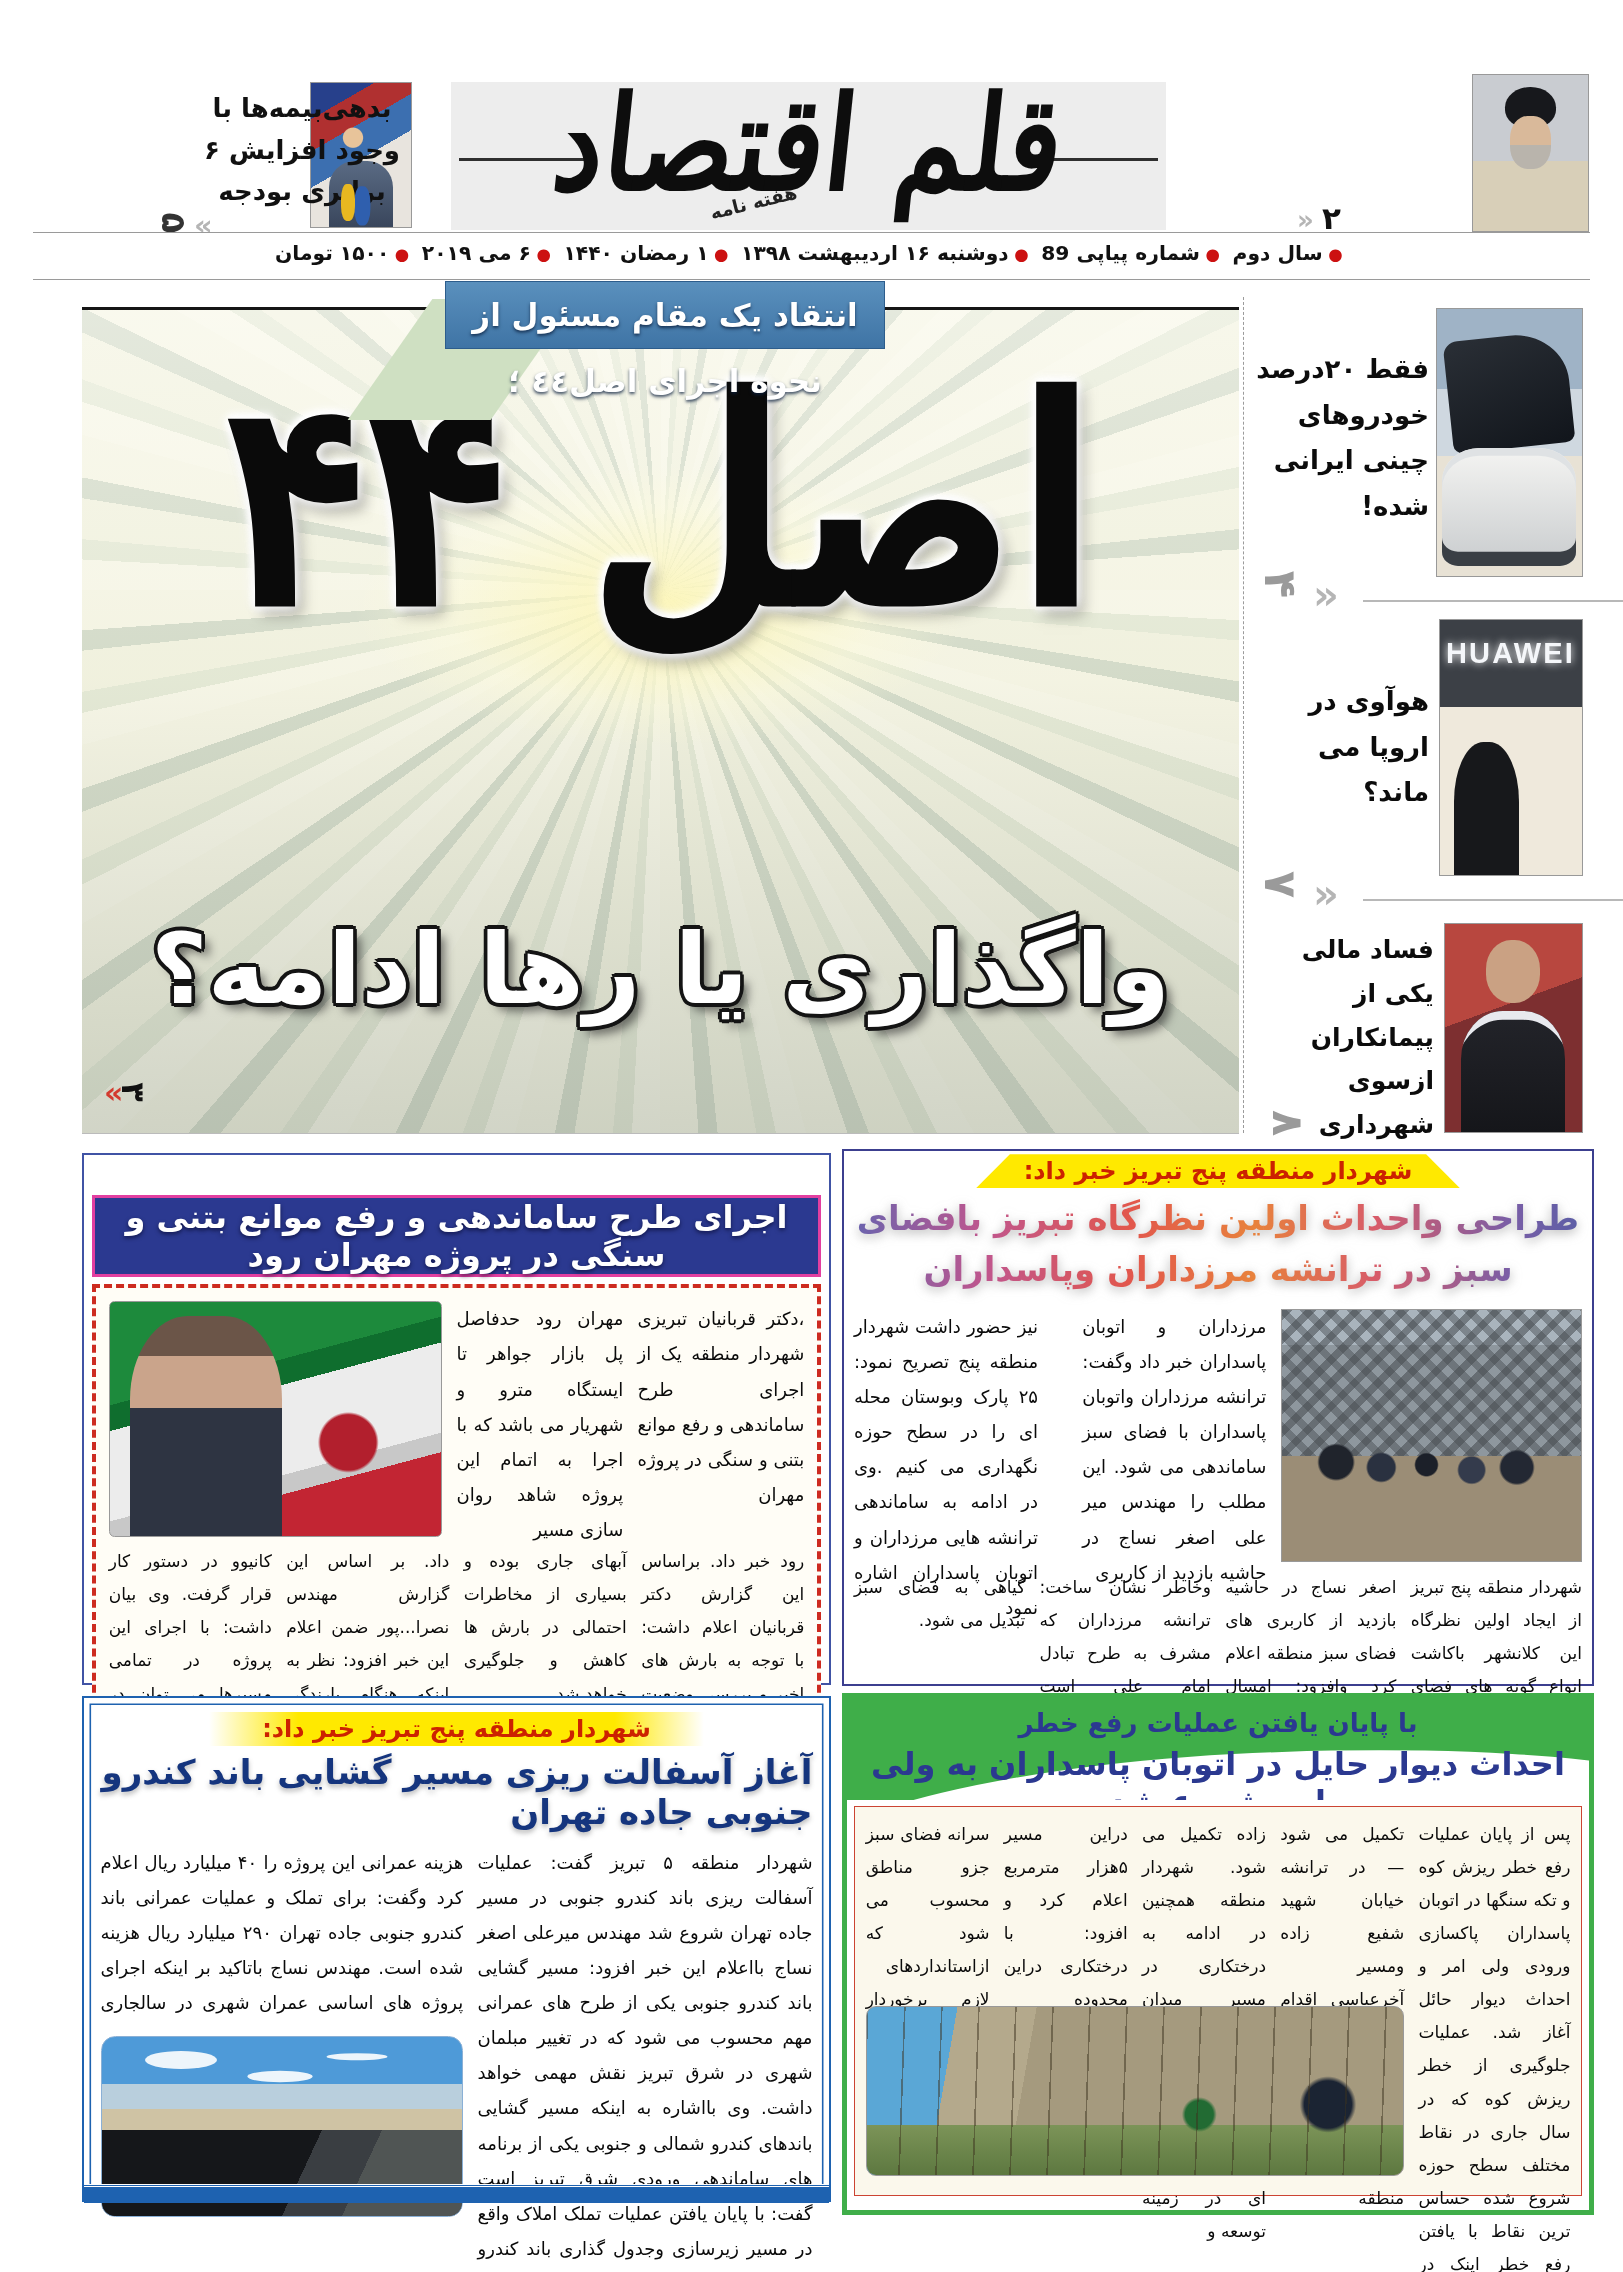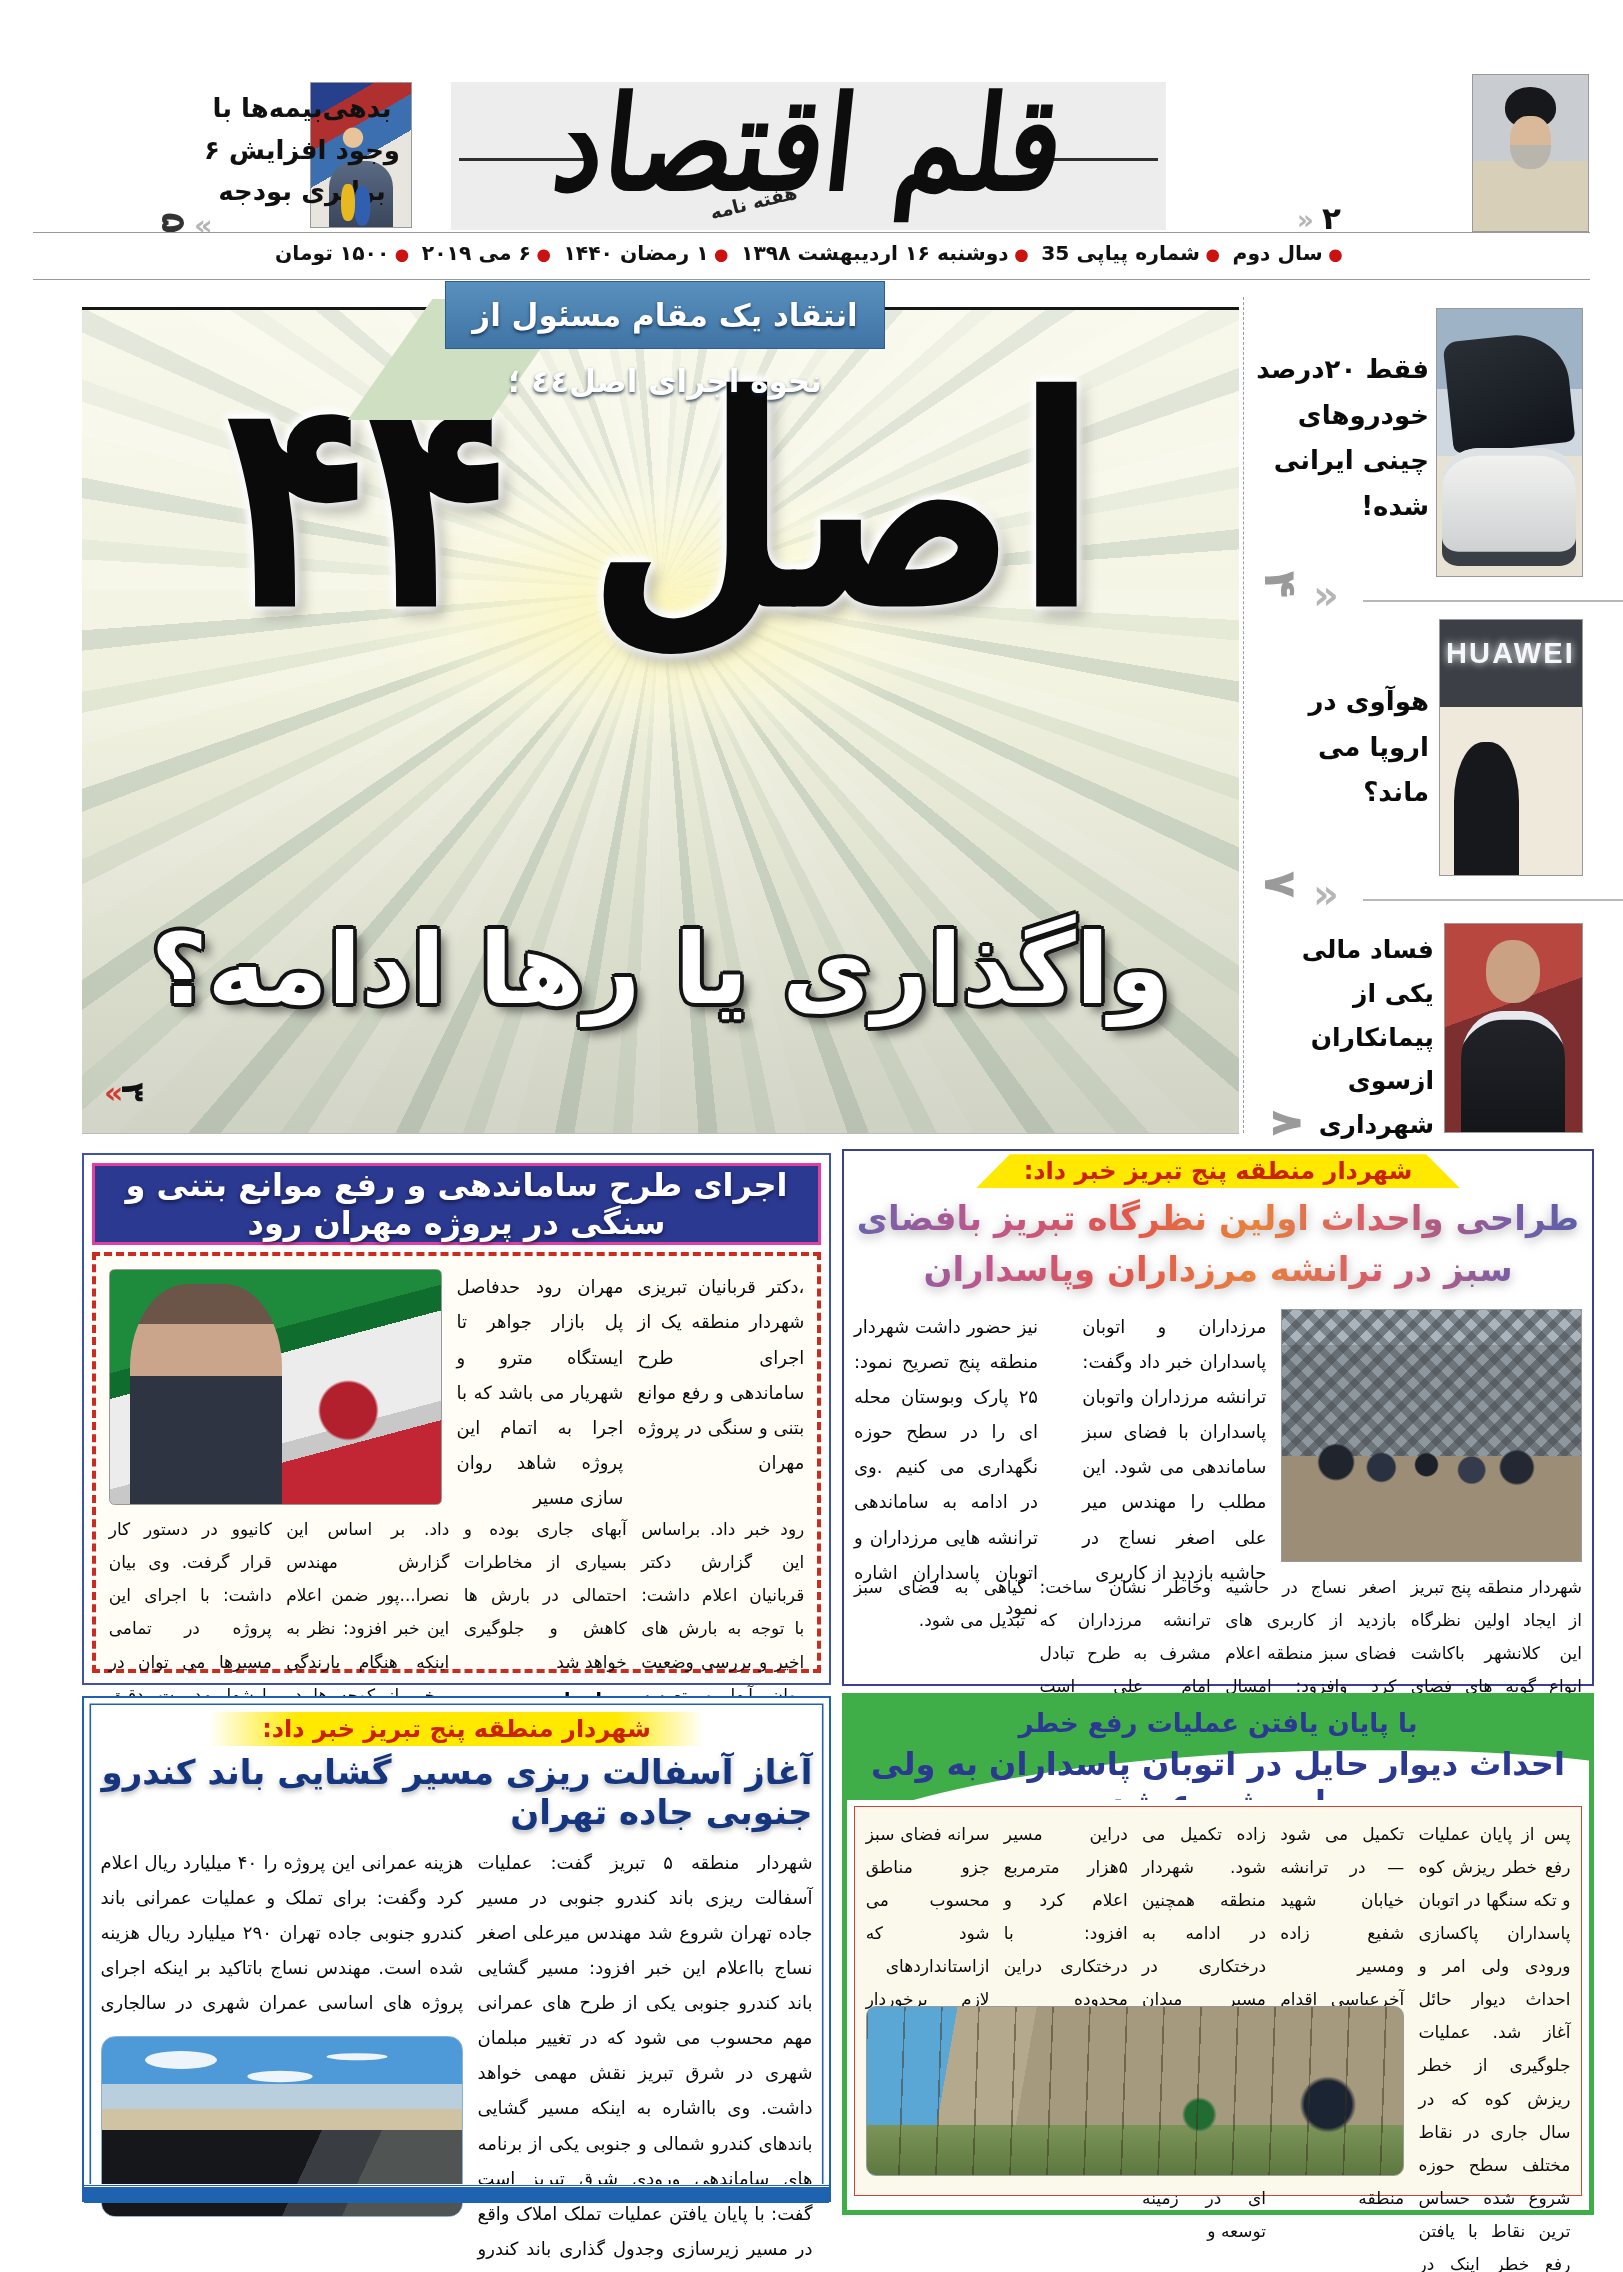--- a/index.html
+++ b/index.html
@@ -97,21 +97,21 @@
       background:linear-gradient(180deg,#23242a,#15161a); border-radius:40% 40% 0 0;
       box-shadow:inset 0 14.3px 0 -5.5px #e8e9ee; }
 
   
   .coltext { font-size:18px; line-height:1.95; text-align:justify; color:#0a0a0a; }
   .coltext.small { font-size:17px; }
 
   .m-left { border:2.2px solid #4053a5; background:#fff; }
   .m-left-head { background:#2b3990; border:3.8px solid #e23fa0; color:#fff; font-weight:bold;
       font-size:32px; text-align:center; display:flex; align-items:center; justify-content:center;
-      text-shadow:0 2.2px 4.4px rgba(0,0,30,.6); }
+      text-shadow:0 2.2px 4.4px rgba(0,0,30,.6);margin-top:32px; }
   .m-left-body { border:4.4px dashed #cd2b20; background:#fffdf6; }
   .boldhead { font-weight:bold; font-size:18.7px; text-align:center; line-height:1.9; margin:3.3px 0; }
 
   .ph-flagman { background:
       radial-gradient(circle at 72% 60%, #b21f2d 0 10%, transparent 11%),
       linear-gradient(165deg,#1d8a3c 0 32%, #0f6e2e 32% 40%, #ececec 40% 68%, #c8c8c8 68% 74%, #c22533 74% 100%); }
   .ph-flagman::after { content:""; position:absolute; left:6%; top:6%; width:46%; height:94%;
       background:linear-gradient(180deg,#6b5548 0 18%, #caa48b 18% 42%, #2e3442 42% 100%); border-radius:38% 38% 0 0; }
 
   .m-right { border:2.7px solid #3c3f8f; background:#fff; }
@@ -193,21 +193,21 @@
   <div class="photo ph-cleric abs" style="right:0; top:11px; width:117px; height:158px;"></div>
   <div class="abs" style="left:38px; top:137px; font-size:26px;">
     <span class="pagenum" style="color:#111; font-size:31px;">۲</span>
     <span class="chev">«</span>
   </div>
 </div>
 
 <div class="date-rule abs" style="left:33px; top:232px; width:1557px;"></div>
 <div class="dateline abs" style="left:0; top:241px; width:100%;">
   <span class="dot">●</span><span>سال دوم</span>
-  <span class="dot">●</span><span>شماره پیاپی 35</span>
+  <span class="dot">●</span><span>شماره پیاپی 89</span>
   <span class="dot">●</span><span>دوشنبه ۱۶ اردیبهشت ۱۳۹۸</span>
   <span class="dot">●</span><span>۱ رمضان ۱۴۴۰</span>
   <span class="dot">●</span><span>۶ می ۲۰۱۹</span>
   <span class="dot">●</span><span>۱۵۰۰ تومان</span>
 </div>
 <div class="date-rule abs" style="left:33px; top:279px; width:1557px;"></div>
 
 <div class="abs lead" style="left:82px; top:307px; width:1157px; height:827px;">
   <div class="abs lead-kicker-wing" style="left:308px; top:-11px; width:143px; height:121px;"></div>
   <div class="abs lead-kicker" style="left:363px; top:-29px; width:440px; height:68px;">انتقاد یک مقام مسئول از نحوه اجرای اصل٤٤ ؛</div>

